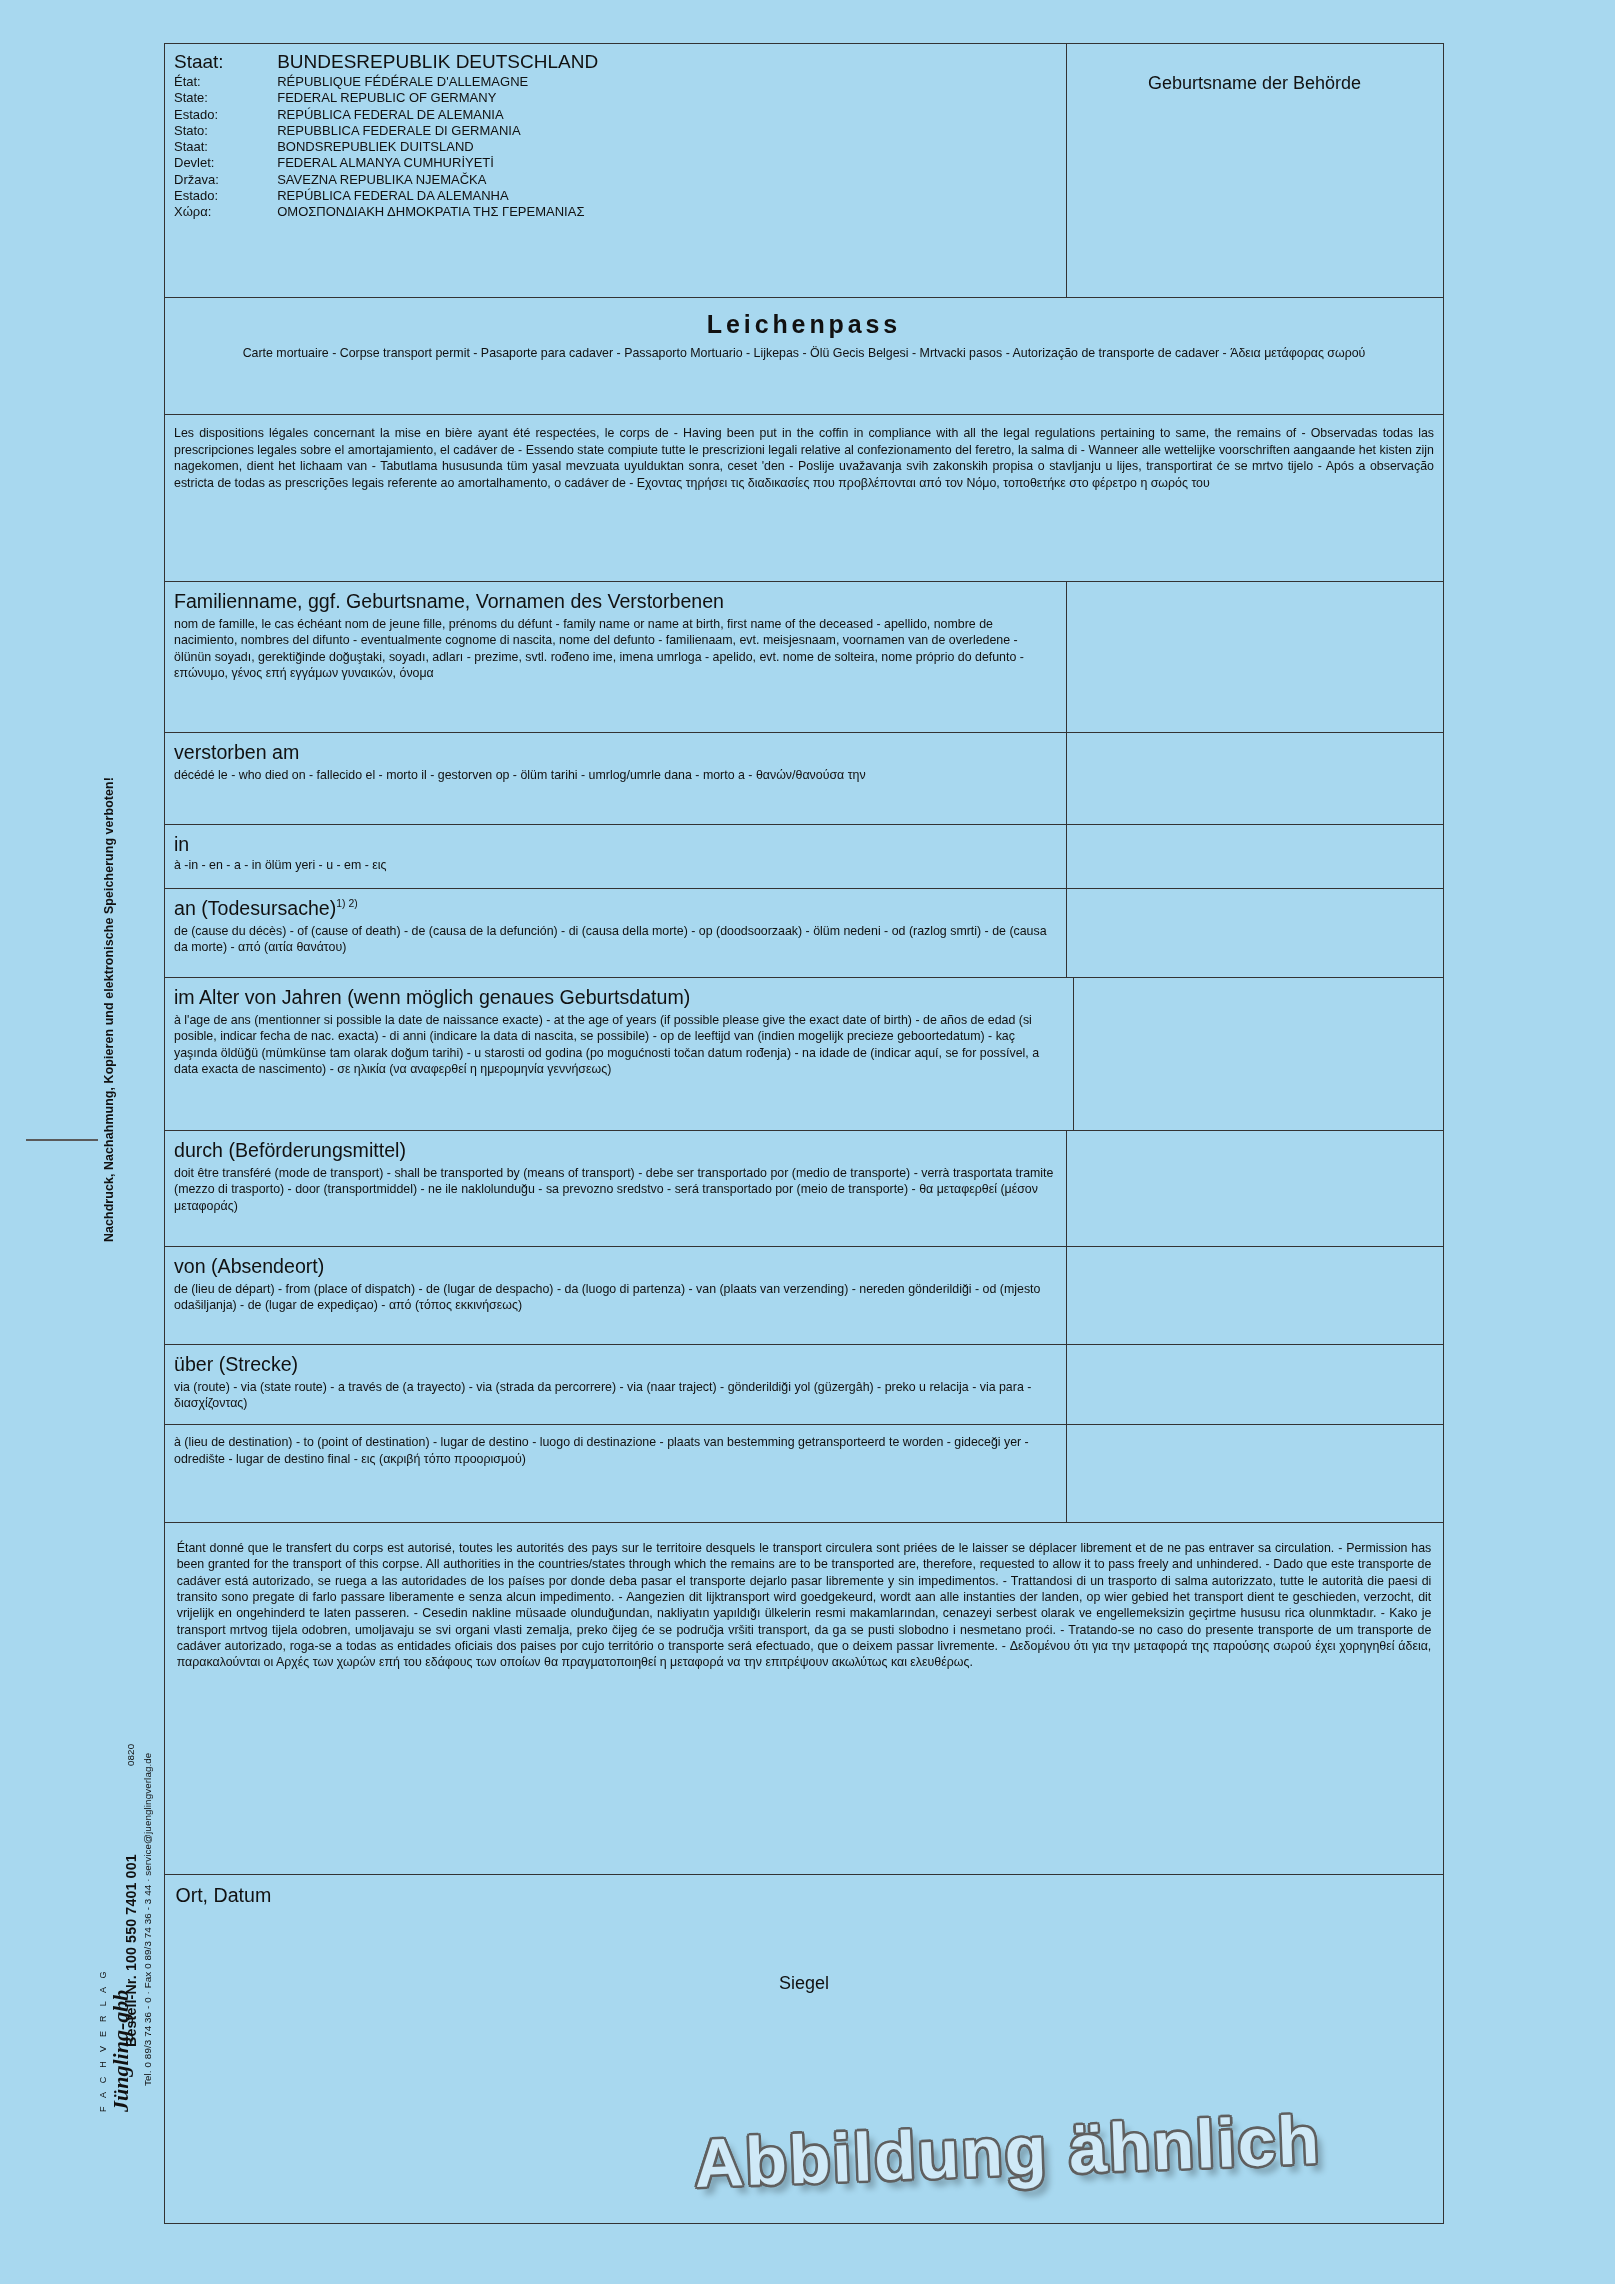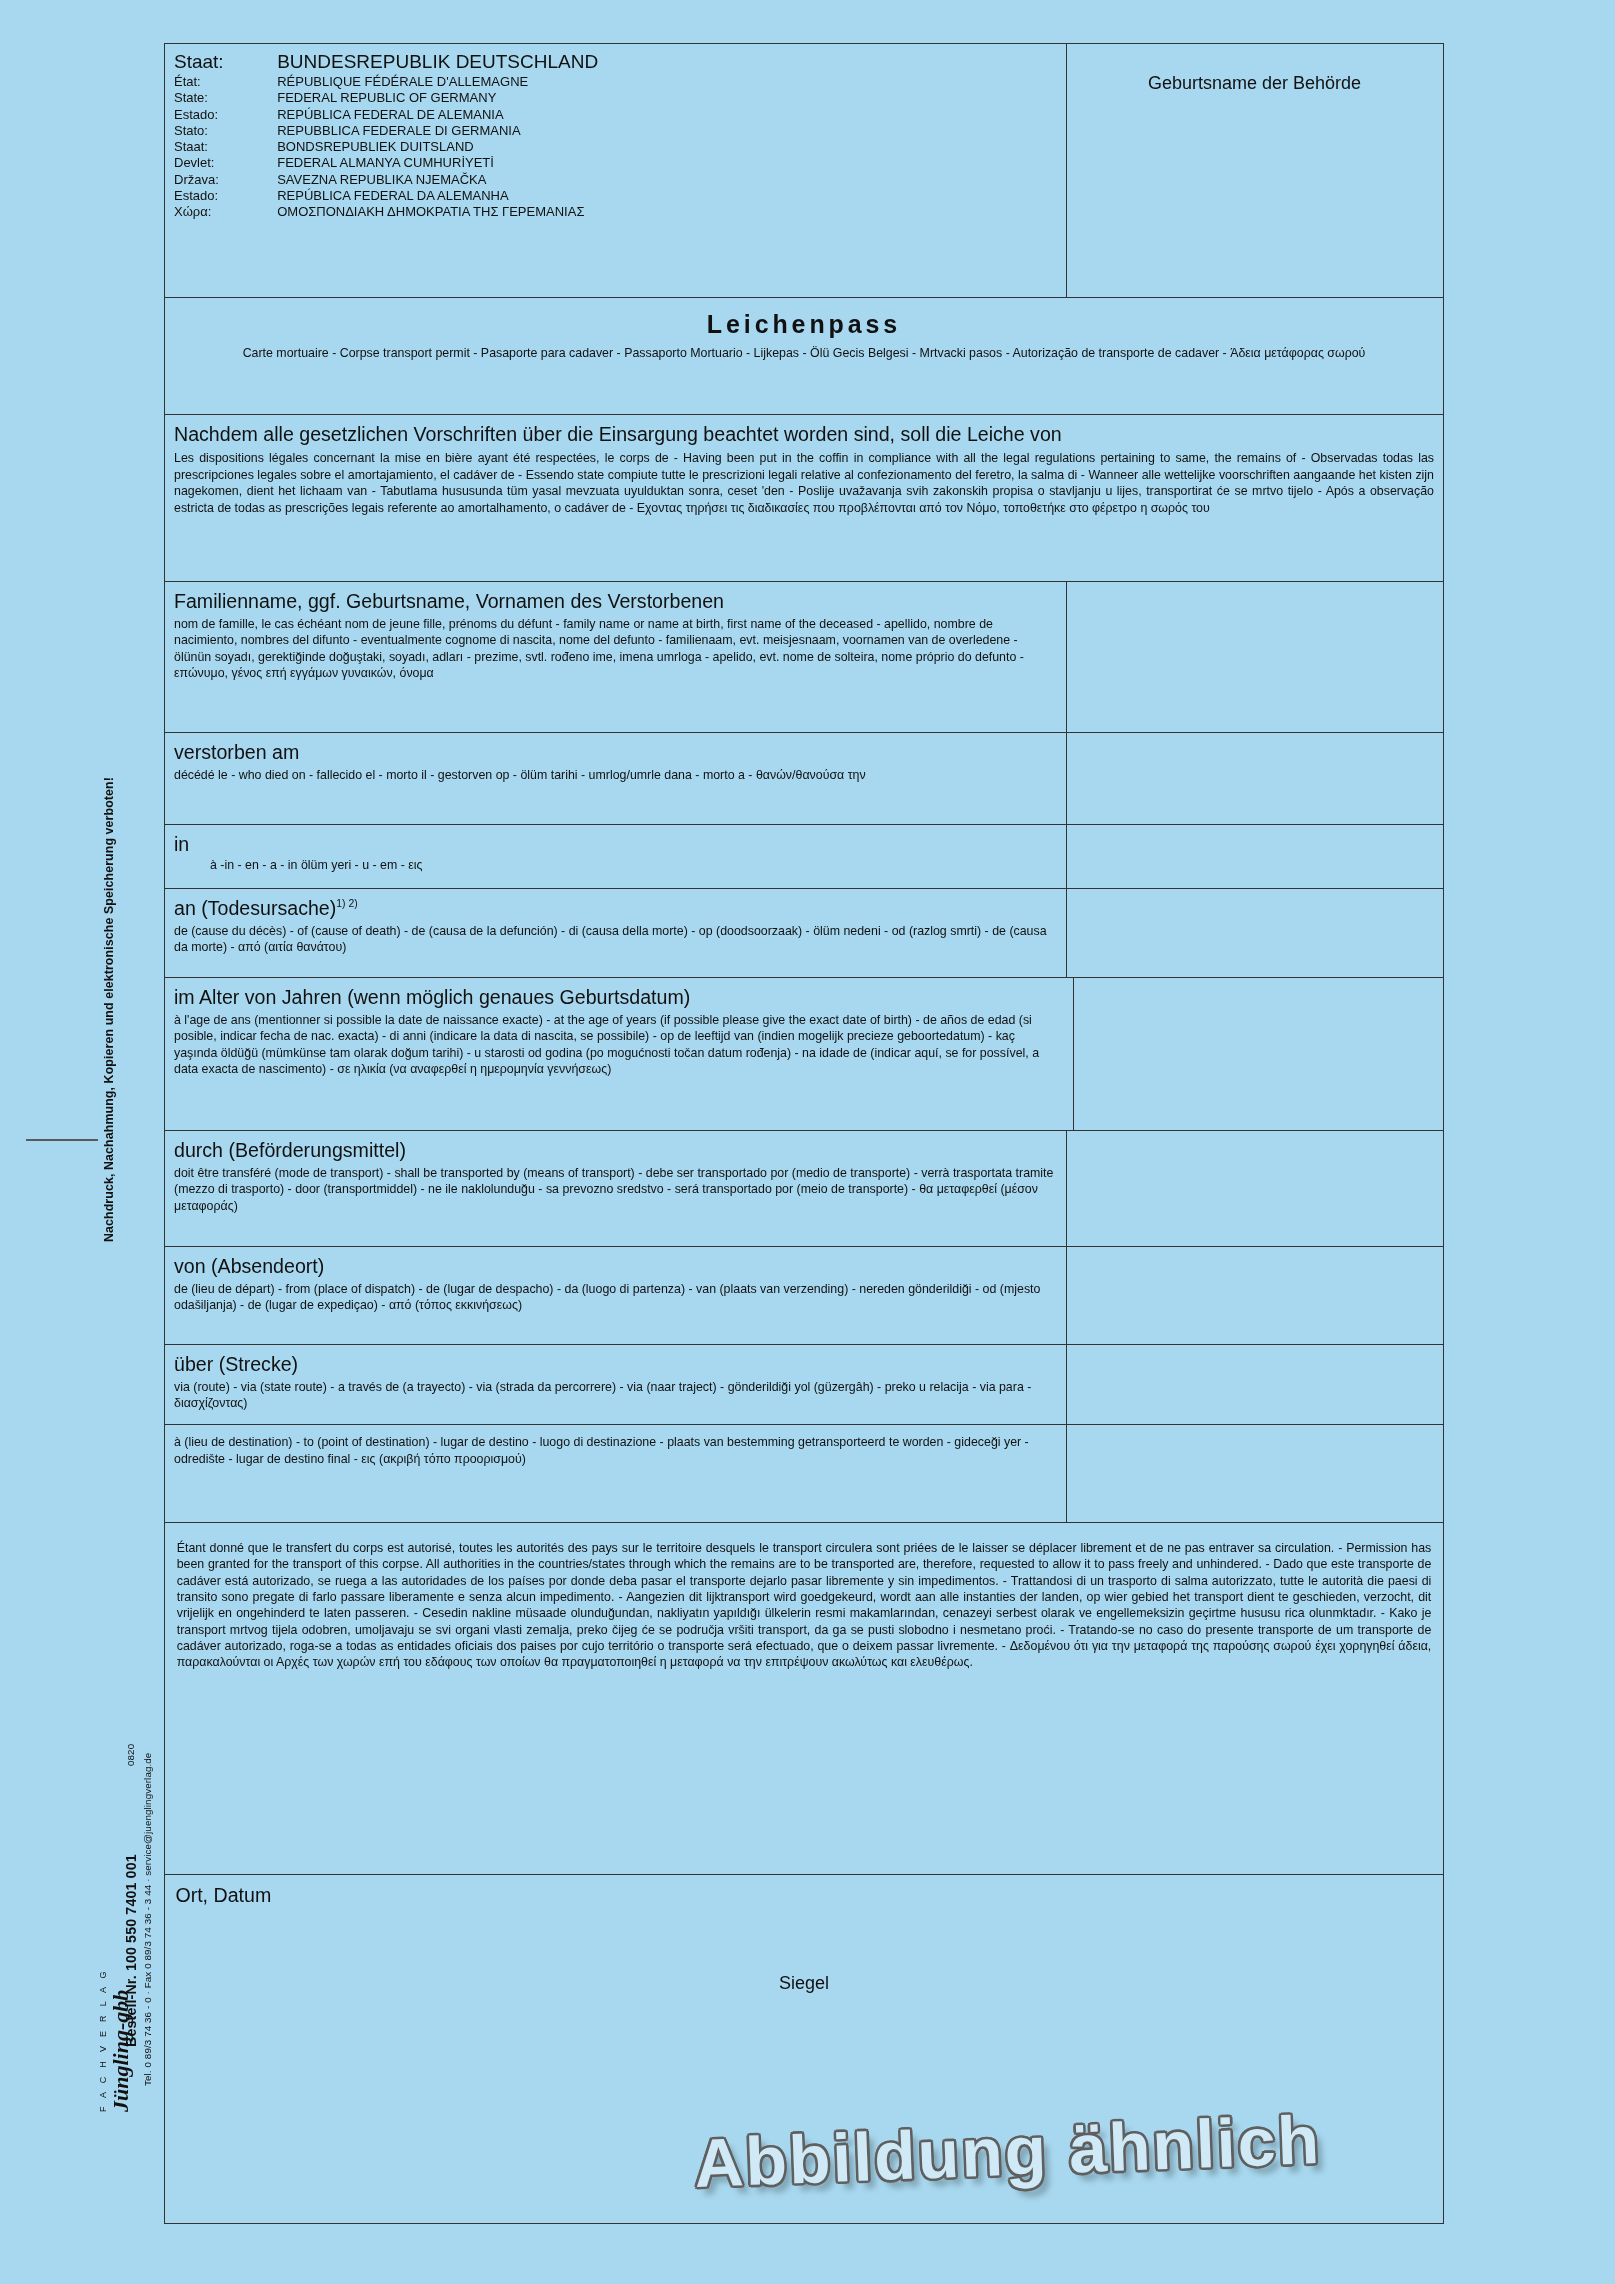--- a/index.html
+++ b/index.html
@@ -167,21 +167,20 @@
 
     <div class="row" style="height:117px;">
       <div class="title-band" style="width:100%;">
         <div class="title-main">Leichenpass</div>
         <div class="title-sub">Carte mortuaire - Corpse transport permit - Pasaporte para cadaver - Passaporto Mortuario - Lijkepas - Ölü Gecis Belgesi - Mrtvacki pasos - Autorização de transporte de cadaver - Άδεια μετάφορας σωρού</div>
       </div>
     </div>
 
     <div class="row" style="height:167px;">
       <div class="cell-left" style="width:100%;">
-        <div class="big-de">Nachdem alle gesetzlichen Vorschriften über die Einsargung beachtet worden sind, soll die Leiche von</div>
         <div class="small-ml" style="margin-top:3.9px;">Les dispositions légales concernant la mise en bière ayant été respectées, le corps de - Having been put in the coffin in compliance with all the legal regulations pertaining to same, the remains of - Observadas todas las prescripciones legales sobre el amortajamiento, el cadáver de - Essendo state compiute tutte le prescrizioni legali relative al confezionamento del feretro, la salma di - Wanneer alle wettelijke voorschriften aangaande het kisten zijn nagekomen, dient het lichaam van - Tabutlama hususunda tüm yasal mevzuata uyulduktan sonra, ceset 'den - Poslije uvažavanja svih zakonskih propisa o stavljanju u lijes, transportirat će se mrtvo tijelo - Após a observação estricta de todas as prescrições legais referente ao amortalhamento, o cadáver de - Εχοντας τηρήσει τις διαδικασίες που προβλέπονται από τον Νόμο, τοποθετήκε στο φέρετρο η σωρός του</div>
       </div>
     </div>
 
     <div class="row" style="height:151px;">
       <div class="cell-left w-left">
         <div class="big-de">Familienname, ggf. Geburtsname, Vornamen des Verstorbenen</div>
         <div class="small-ml-left" style="margin-top:2.6px;">nom de famille, le cas échéant nom de jeune fille, prénoms du défunt - family name or name at birth, first name of the deceased - apellido, nombre de nacimiento, nombres del difunto - eventualmente cognome di nascita, nome del defunto - familienaam, evt. meisjesnaam, voornamen van de overledene - ölünün soyadı, gerektiğinde doğuştaki, soyadı, adları - prezime, svtl. rođeno ime, imena umrloga - apelido, evt. nome de solteira, nome próprio do defunto - επώνυμο, γένος επή εγγάμων γυναικών, όνομα</div>
       </div>
       <div class="cell-right w-right"></div>
@@ -191,21 +190,21 @@
       <div class="cell-left w-left">
         <div class="big-de">verstorben am</div>
         <div class="small-ml-left" style="margin-top:2.6px;">décédé le - who died on - fallecido el - morto il - gestorven op - ölüm tarihi - umrlog/umrle dana - morto a - θανών/θανούσα την</div>
       </div>
       <div class="cell-right w-right"></div>
     </div>
 
     <div class="row" style="height:64px;">
       <div class="cell-left w-left">
         <div class="big-de">in</div>
-        <div class="small-ml-left" style="margin-top:1.3px;margin-left:36px;">à -in - en - a - in ölüm yeri - u - em - εις</div>
+        <div class="small-ml-left" style="margin-top:1.3px;">à -in - en - a - in ölüm yeri - u - em - εις</div>
       </div>
       <div class="cell-right w-right"></div>
     </div>
 
     <div class="row" style="height:89px;">
       <div class="cell-left w-left">
         <div class="big-de">
           <span>an (Todesursache)</span><span class="sup">1) 2)</span>
         </div>
         <div class="small-ml-left" style="margin-top:2.6px;">de (cause du décès) - of (cause of death) - de (causa de la defunción) - di (causa della morte) - op (doodsoorzaak) - ölüm nedeni - od (razlog smrti) - de (causa da morte) - από (αιτία θανάτου)</div>

